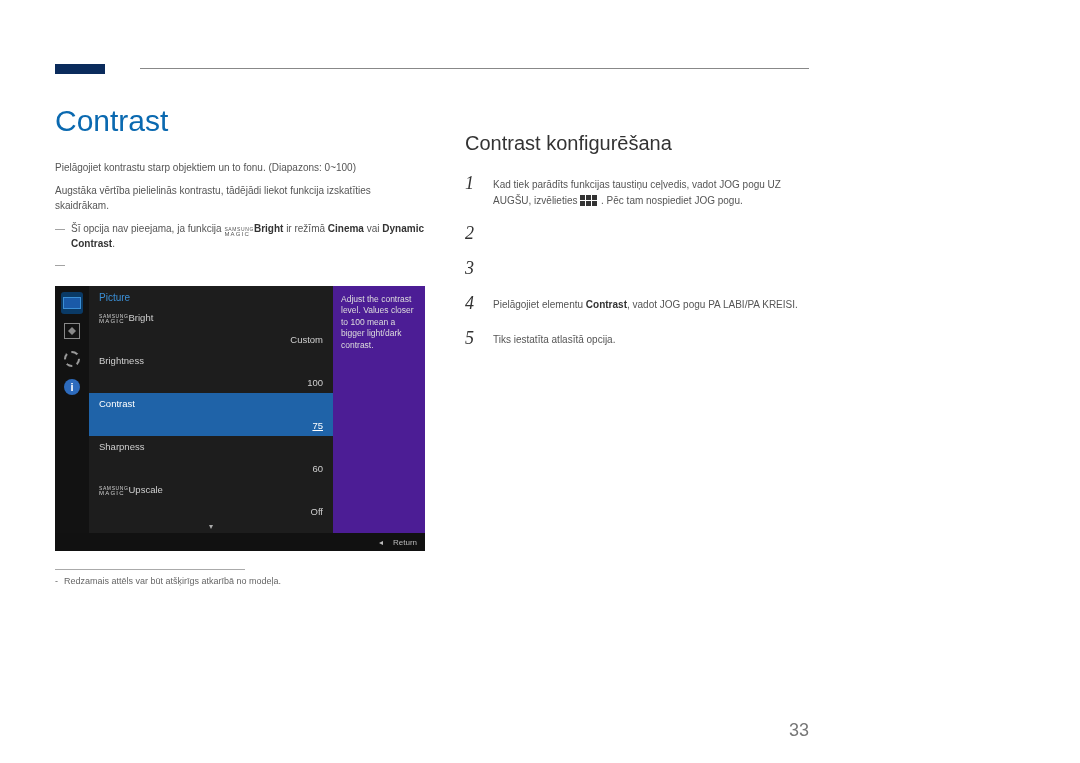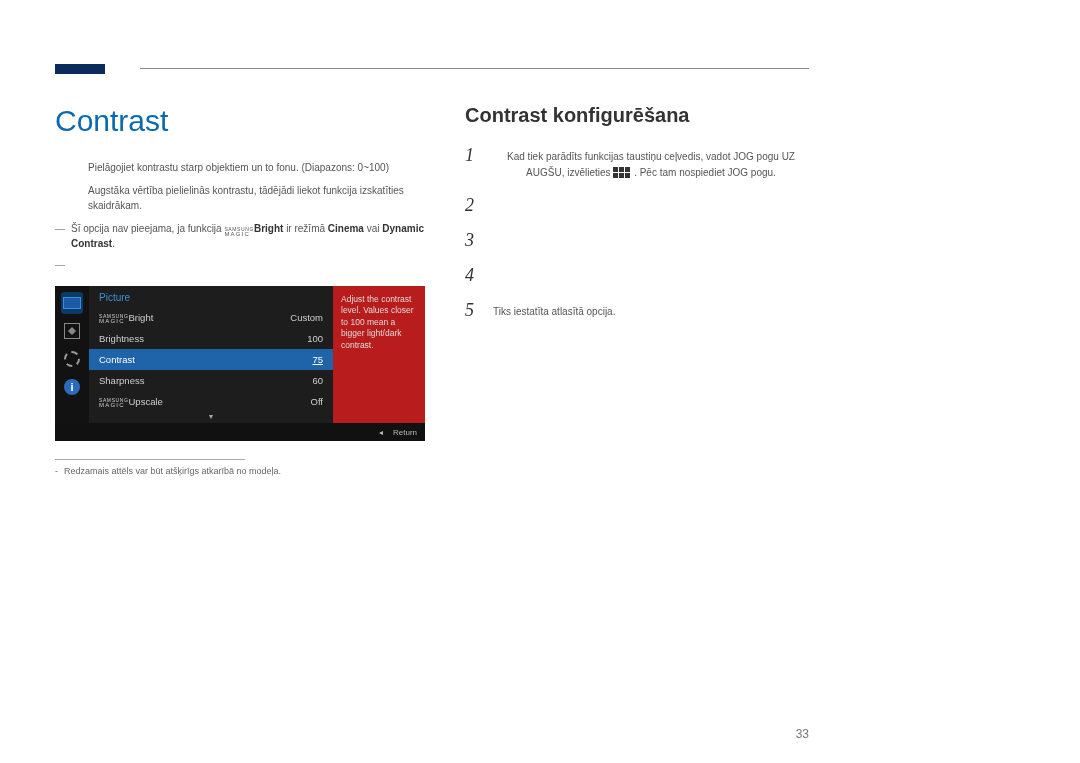--- a/index.html
+++ b/index.html
@@ -4,67 +4,67 @@
 <style>
   * { box-sizing: border-box; margin: 0; padding: 0; }
   html, body { width: 1080px; height: 763px; background: #fff; font-family: "Segoe UI", Arial, sans-serif; color: #4a4a4a; }
   .page { position: relative; width: 864px; height: 763px; padding: 64px 55px 0 55px; }
   .accent-bar { width: 50px; height: 10px; background: #0a2b5c; margin-bottom: 10px; }
   .top-rule { position: absolute; top: 68px; left: 140px; right: 55px; height: 1px; background: #888; }
   .columns { display: flex; gap: 40px; margin-top: 30px; }
   .col-left { flex: 0 0 370px; }
   .col-right { flex: 1; }
   .h1 { font-size: 30px; font-weight: 400; color: #0a69b0; margin-bottom: 22px; }
-  .h2 { font-size: 20px; font-weight: 700; color: #333; margin-bottom: 18px; }
+  .h2 { font-size: 20px; font-weight: 400; color: #333; margin-bottom: 18px; margin-top: 28px; }
   .body-sm { font-size: 10px; line-height: 1.5; color: #555; }
-  .para { margin-bottom: 8px; margin-left: 33px; }
+  .para { margin-bottom: 8px; }
   .note { font-size: 10px; line-height: 1.5; color: #555; display: flex; gap: 6px; margin-bottom: 6px; }
   .note .dash { flex: 0 0 auto; color: #888; }
   .red { color: #b92c2c; }
   .magic { font-size: 6px; letter-spacing: 1.2px; display: inline-block; line-height: 0.7; text-align: left; vertical-align: bottom; }
   .magic .s { display:block; font-size:5px; letter-spacing:0.6px; }
   .list { counter-reset: step; }
   .step { display: flex; gap: 16px; margin-bottom: 14px; }
   .step-num { font-size: 18px; font-weight: 400; color: #333; width: 12px; flex: 0 0 auto; font-style: italic; font-family: Georgia, serif; }
-  .step-txt { font-size: 10px; line-height: 1.6; color: #555; padding-top: 4px; text-align: center; }
+  .step-txt { font-size: 10px; line-height: 1.6; color: #555; padding-top: 4px; }
   .bold { font-weight: 700; color: #333; }
   .grid-icon { display: inline-block; width: 18px; height: 12px; vertical-align: middle; background:
     linear-gradient(#333,#333) 0 0/5px 5px no-repeat,
     linear-gradient(#333,#333) 6px 0/5px 5px no-repeat,
     linear-gradient(#333,#333) 12px 0/5px 5px no-repeat,
     linear-gradient(#333,#333) 0 6px/5px 5px no-repeat,
     linear-gradient(#333,#333) 6px 6px/5px 5px no-repeat,
     linear-gradient(#333,#333) 12px 6px/5px 5px no-repeat; }
   
   .osd { width: 370px; background: #1d1d1d; margin-top: 14px; font-size: 10px; color: #ddd; position: relative; }
   .osd-body { display: flex; }
   .osd-side { width: 34px; background: #121212; display: flex; flex-direction: column; align-items: center; padding-top: 6px; gap: 6px; }
   .side-ic { width: 22px; height: 22px; border-radius: 3px; display:flex; align-items:center; justify-content:center; }
   .side-ic.active { background:#0a3a66; }
   .osd-main { flex: 1; }
   .osd-title { color:#3b8fd6; font-size:10px; padding:6px 10px 4px; }
   .osd-rows { }
   .osd-row { display:flex; justify-content:space-between; padding:5px 10px; font-size:9.5px; color:#cfcfcf; }
   .osd-row.sel { background:#1f63a8; color:#fff; }
   .osd-row.dis { color:#555; }
-  .osd-row .val { color:#cfcfcf; }
+  .osd-row .val { color:#cfcfcf;margin-top:22px; }
   .osd-row.sel .val { color:#fff;text-decoration:underline; }
   .osd-row .arrow { font-size:8px; }
-  .osd-help { width: 92px; background:#b91c1c; padding:8px; font-size:8.5px; line-height:1.35; color:#ddd; }
+  .osd-help { width: 92px; background:#4c1d95; padding:8px; font-size:8.5px; line-height:1.35; color:#ddd; }
   .osd-foot { height:18px; background:#111; display:flex; justify-content:flex-end; align-items:center; gap:10px; padding:0 8px; font-size:8px; color:#bbb; }
   .tri { font-size:8px; }
   .osd-scroll-down { text-align:center; font-size:8px; color:#aaa; padding-bottom:2px; }
   .side-screen { width:18px; height:12px; background:#1a5aa8; border:1px solid #3b8fd6; }
   .side-box { width:16px; height:16px; border:1px solid #888; position:relative; }
   .side-box::after { content:""; position:absolute; inset:3px; background:#888; clip-path: polygon(50% 0,100% 50%,50% 100%,0 50%); }
   .side-gear { width:16px; height:16px; border-radius:50%; border:2px dashed #999; }
   .side-info { width:16px; height:16px; border-radius:50%; background:#2d6bbd; color:#fff; font-weight:700; font-size:11px; display:flex;align-items:center;justify-content:center; }
   .hr-thin { border:none; border-top:1px solid #aaa; width: 190px; margin: 18px 0 6px; }
   .foot-note { font-size:9px; color:#666; display:flex; gap:6px; }
-  .page-num { position:absolute; bottom:22px; right:55px; font-size:12px; color:#777; }
+  .page-num { position:absolute; bottom:22px; right:55px; font-size:18px; color:#777; }
 </style>
 </head>
 <body>
 
 <div class="page">
   <div class="accent-bar"></div>
   <div class="top-rule"></div>
 
   <div class="columns">
 
@@ -157,20 +157,23 @@
         <div class="step">
           <div class="step-num">2</div>
         </div>
 
         <div class="step">
           <div class="step-num">3</div>
         </div>
 
         <div class="step">
           <div class="step-num">4</div>
+          <div class="step-txt">
+            <span>Pielāgojiet elementu </span><span class="bold">Contrast</span><span>, vadot JOG pogu PA LABI/PA KREISI.</span>
+          </div>
         </div>
 
         <div class="step">
           <div class="step-num">5</div>
           <div class="step-txt">Tiks iestatīta atlasītā opcija.</div>
         </div>
 
       </div>
     </div>
   </div>

